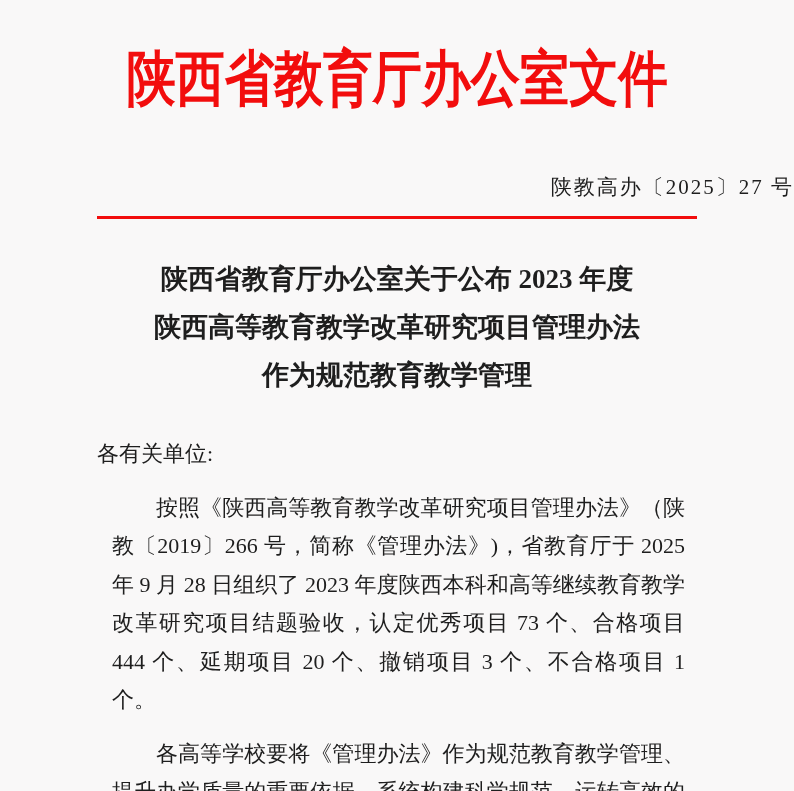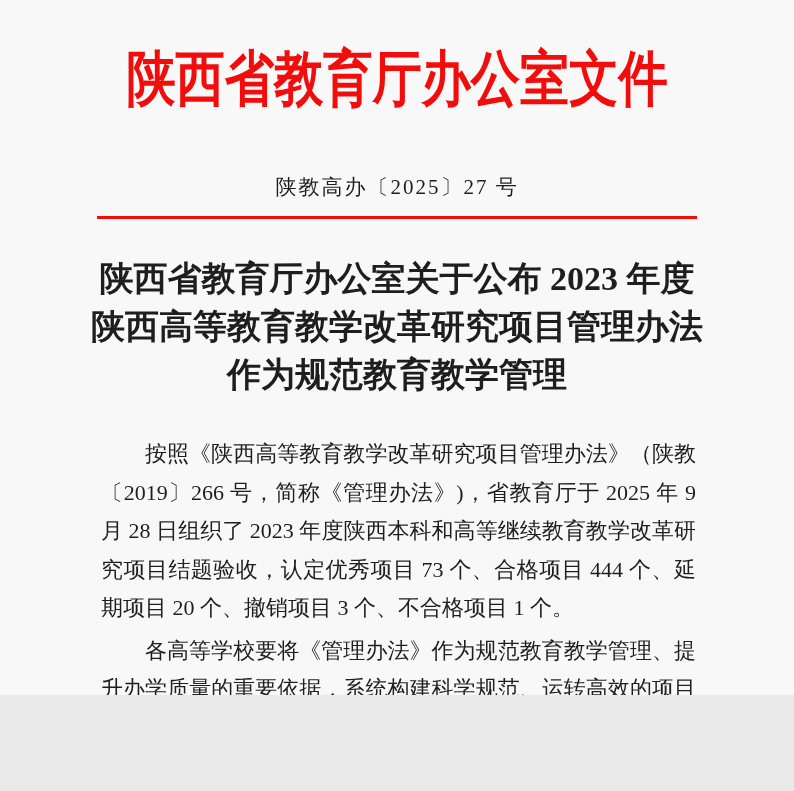--- a/index.html
+++ b/index.html
@@ -6,21 +6,21 @@
     margin: 0;
     padding: 0;
   }
   body {
     font-family: "Liberation Serif", "DejaVu Serif", serif;
     background: #e9e9e9;
   }
   .page {
     position: relative;
     width: 794px;
-    height: 695px;
+    height: 791px;
     margin: 0 auto;
     background: var(--bg, #f9f8f8);
     overflow: hidden;
     color: var(--ink, #1e1e1e);
   }
   
   .banner {
     margin-top: 46px;
     text-align: center;
     white-space: nowrap;
@@ -31,54 +31,54 @@
     font-weight: bold;
     line-height: 66px;
     color: var(--red, #f20d0d);
     transform: scaleX(0.82);
     transform-origin: center;
     letter-spacing: 0px;
   }
   
   .doc-number {
     margin-top: 60px;
-    text-align: center;
+    text-align: right;
     font-size: 21px;
     line-height: 30px;
     letter-spacing: 2px;
   }
   
   .red-line {
     width: 600px;
     height: 3px;
     margin: 14px auto 0 auto;
     background: var(--red, #f20d0d);
   }
   
   .doc-title {
     margin: 36px auto 0 auto;
     text-align: center;
-    font-size: 34px;
+    font-size: 27px;
     font-weight: bold;
     line-height: 48px;
   }
   .doc-title .title-line {
     display: block;
   }
   
   .doc-body {
     margin: 36px 94px 0 97px;
     font-size: 22px;
     line-height: 38.5px;
   }
   .salutation {
     margin: 0;
   }
   .para {
-    margin: 4px;
+    margin: 15px;
     text-indent: 2em;
     text-align: justify;
     text-justify: inter-character;
   }
 </style>
 </head>
 <body>
 
 <div class="page">
 
@@ -90,17 +90,18 @@
 
   <div class="red-line"></div>
 
   <h1 class="doc-title">
     <span class="title-line">陕西省教育厅办公室关于公布 2023 年度</span>
     <span class="title-line">陕西高等教育教学改革研究项目管理办法</span>
     <span class="title-line">作为规范教育教学管理</span>
   </h1>
 
   <div class="doc-body">
+    <p class="salutation">各有关单位:</p>
     <p class="para">按照《陕西高等教育教学改革研究项目管理办法》（陕教〔2019〕266 号，简称《管理办法》)，省教育厅于 2025 年 9 月 28 日组织了 2023 年度陕西本科和高等继续教育教学改革研究项目结题验收，认定优秀项目 73 个、合格项目 444 个、延期项目 20 个、撤销项目 3 个、不合格项目 1 个。</p>
     <p class="para">各高等学校要将《管理办法》作为规范教育教学管理、提升办学质量的重要依据，系统构建科学规范、运转高效的项目建设长效机制，组织广大教师主动聚焦教育教学中的重点难点问题开</p>
   </div>
 
 </div>
 
 </body></html>

